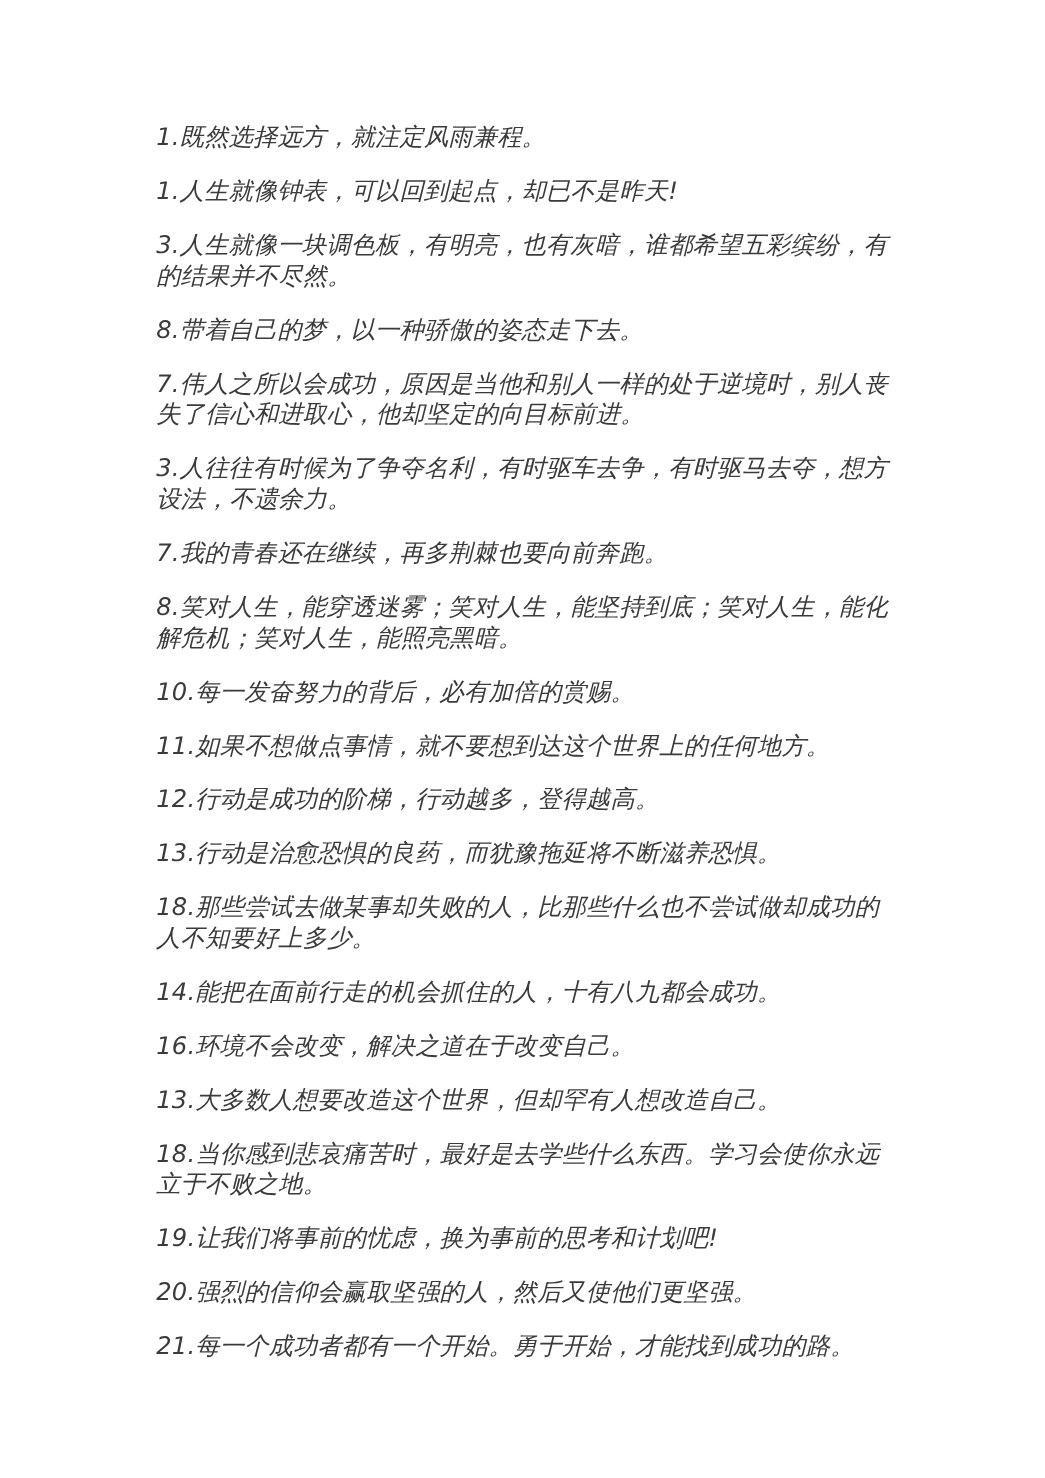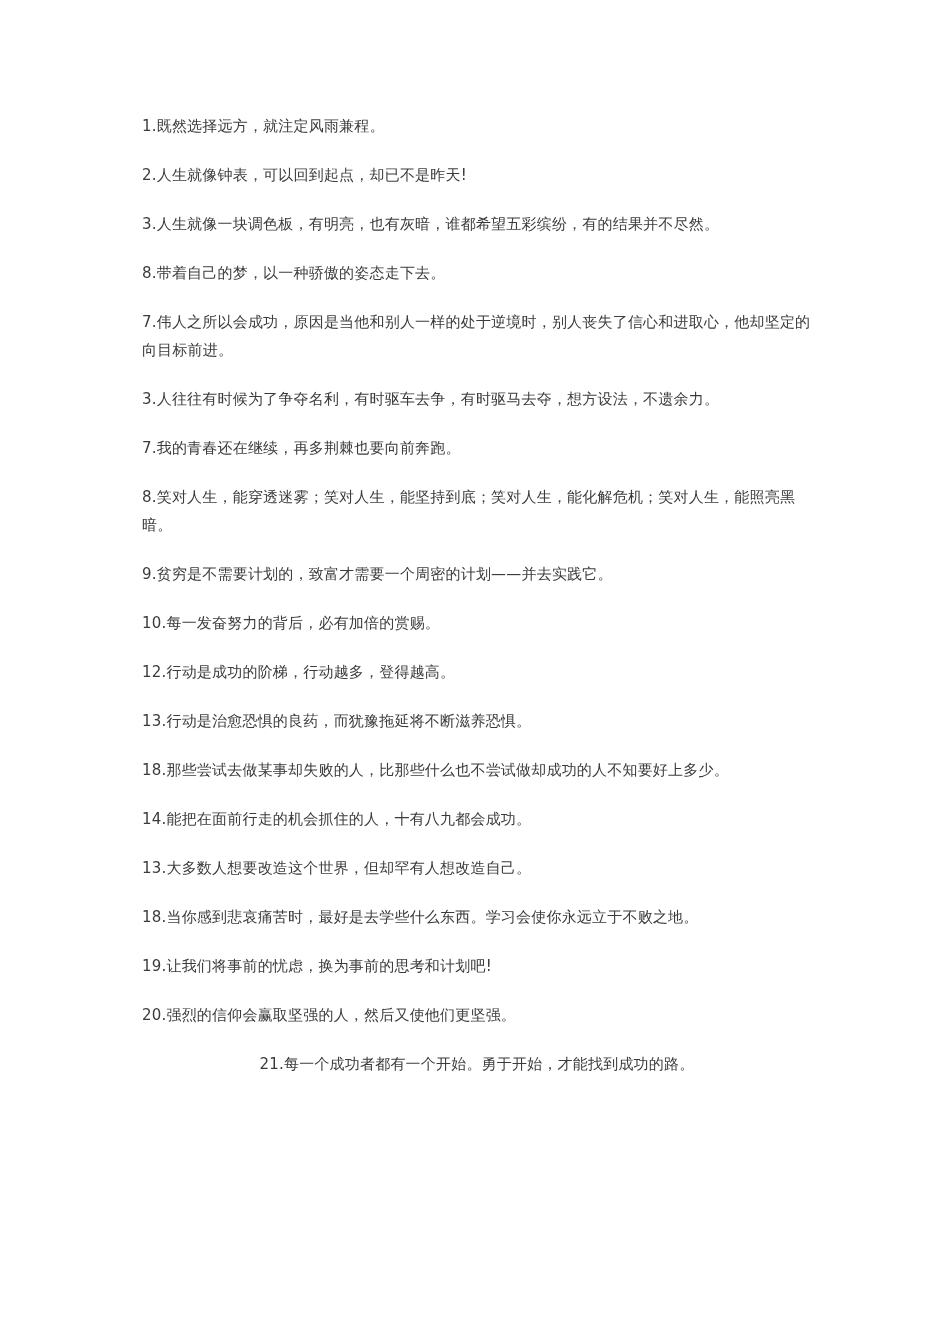--- a/index.html
+++ b/index.html
@@ -20,52 +20,53 @@
     background: #ffffff;
     box-sizing: border-box;
   }
   .content {
     position: absolute;
     left: 142px;
     top: 112px;
     width: 670px;
   }
   .quote-item {
-    font-size: 15px;
+    font-size: 22px;
     line-height: 28px;
     color: #3b3b3b;
     margin: 0 0 21px 0;
     text-align: left;
     letter-spacing: 0.2px;
     word-break: break-all;
     font-weight: 400;
+    font-style: italic;
   }
   .quote-item:last-child {
     margin-bottom: 0;
-    text-align: center;
   }
 </style>
 </head>
 <body>
 
 <div class="page">
   <div class="content">
     <p class="quote-item">1.既然选择远方，就注定风雨兼程。</p>
-    <p class="quote-item">2.人生就像钟表，可以回到起点，却已不是昨天!</p>
+    <p class="quote-item">1.人生就像钟表，可以回到起点，却已不是昨天!</p>
     <p class="quote-item">3.人生就像一块调色板，有明亮，也有灰暗，谁都希望五彩缤纷，有的结果并不尽然。</p>
     <p class="quote-item">8.带着自己的梦，以一种骄傲的姿态走下去。</p>
     <p class="quote-item">7.伟人之所以会成功，原因是当他和别人一样的处于逆境时，别人丧失了信心和进取心，他却坚定的向目标前进。</p>
     <p class="quote-item">3.人往往有时候为了争夺名利，有时驱车去争，有时驱马去夺，想方设法，不遗余力。</p>
     <p class="quote-item">7.我的青春还在继续，再多荆棘也要向前奔跑。</p>
     <p class="quote-item">8.笑对人生，能穿透迷雾；笑对人生，能坚持到底；笑对人生，能化解危机；笑对人生，能照亮黑暗。</p>
-    <p class="quote-item">9.贫穷是不需要计划的，致富才需要一个周密的计划——并去实践它。</p>
     <p class="quote-item">10.每一发奋努力的背后，必有加倍的赏赐。</p>
+    <p class="quote-item">11.如果不想做点事情，就不要想到达这个世界上的任何地方。</p>
     <p class="quote-item">12.行动是成功的阶梯，行动越多，登得越高。</p>
     <p class="quote-item">13.行动是治愈恐惧的良药，而犹豫拖延将不断滋养恐惧。</p>
     <p class="quote-item">18.那些尝试去做某事却失败的人，比那些什么也不尝试做却成功的人不知要好上多少。</p>
     <p class="quote-item">14.能把在面前行走的机会抓住的人，十有八九都会成功。</p>
+    <p class="quote-item">16.环境不会改变，解决之道在于改变自己。</p>
     <p class="quote-item">13.大多数人想要改造这个世界，但却罕有人想改造自己。</p>
     <p class="quote-item">18.当你感到悲哀痛苦时，最好是去学些什么东西。学习会使你永远立于不败之地。</p>
     <p class="quote-item">19.让我们将事前的忧虑，换为事前的思考和计划吧!</p>
     <p class="quote-item">20.强烈的信仰会赢取坚强的人，然后又使他们更坚强。</p>
     <p class="quote-item">21.每一个成功者都有一个开始。勇于开始，才能找到成功的路。</p>
   </div>
 </div>
 
 </body></html>

